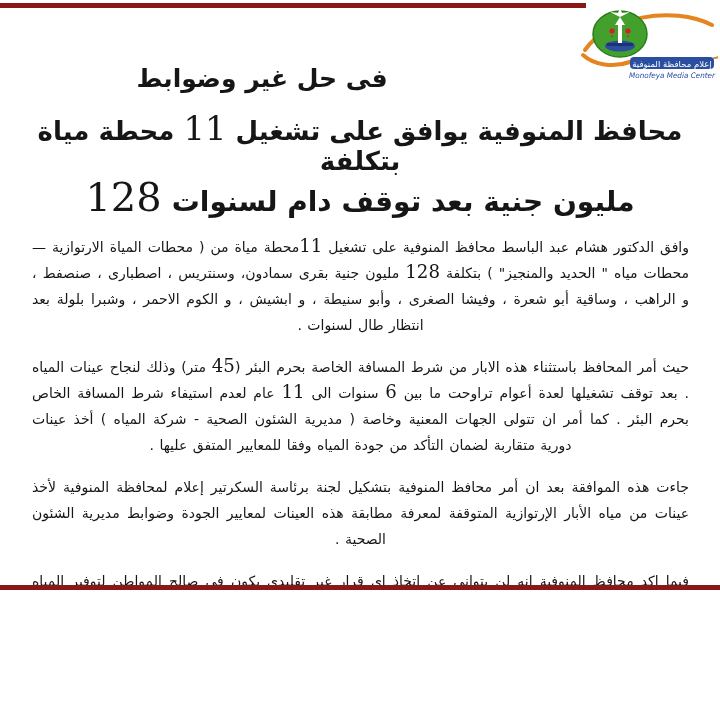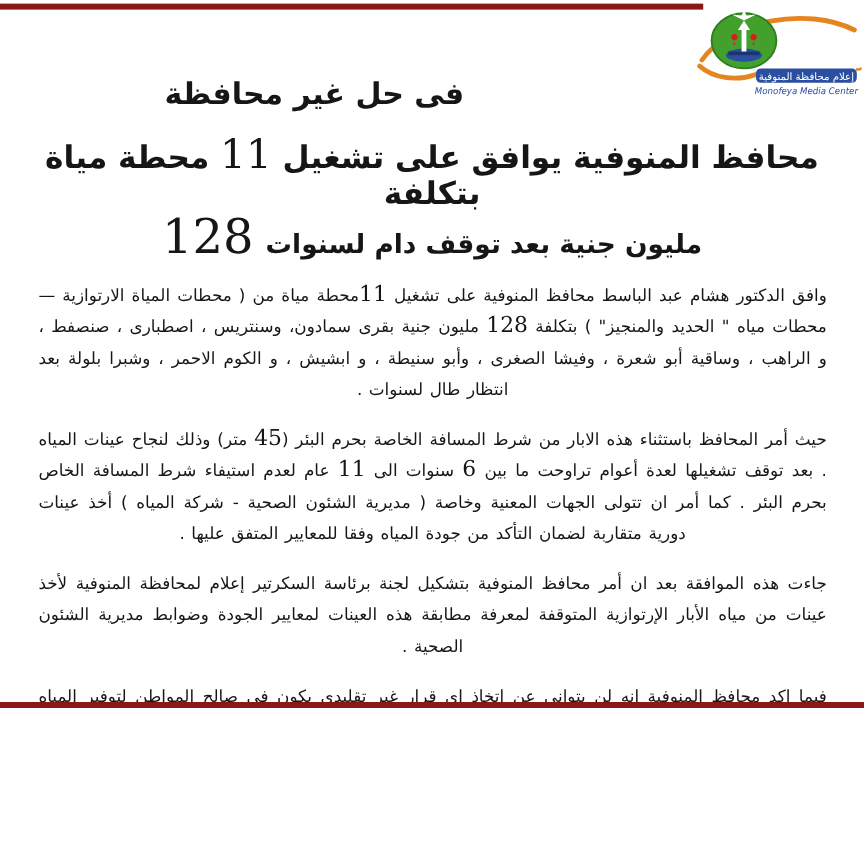--- a/index.html
+++ b/index.html
@@ -42,21 +42,21 @@
     margin-top:1px;
     display:flex; justify-content:center; align-items:baseline; gap:10px;
     direction:ltr;
   }
   .hnum {
     font-family:"DejaVu Serif", serif;
     font-size:40px; font-weight:400; line-height:1;
   }
   .hrest {
     direction:rtl;
-    font-size:22px; font-weight:700;
+    font-size:28px; font-weight:700;
   }
   .article {
     margin-top:8px;
     padding:0 15px 0 16px;
   }
   .article p {
     margin:16px;
     direction:rtl;
     text-align:justify;
     text-align-last:center;
@@ -97,21 +97,21 @@
       <path d="M31,34 q1,-4 2,0 z M47,34 q1,-4 2,0 z" fill="#d42020"></path>
 
       <text x="134" y="52" text-anchor="end" font-size="16" font-weight="bold" fill="#e5851f" direction="rtl">مركز</text>
       <rect x="50" y="54" width="84" height="12" rx="4" fill="#2b4fa0"></rect>
       <text x="92" y="63.5" text-anchor="middle" font-size="8.5" fill="#ffffff" direction="rtl">إعلام محافظة المنوفية</text>
       <text x="92" y="75" text-anchor="middle" font-size="7.6" font-style="italic" fill="#2b4fa0" textLength="86" lengthAdjust="spacingAndGlyphs">Monofeya Media Center</text>
     </svg>
   </div>
 
   <div class="header">
-    <div class="kicker">فى حل غير محافظة</div>
+    <div class="kicker">فى حل غير وضوابط</div>
     <div class="hline1">محافظ المنوفية يوافق على تشغيل <span class="num">11</span> محطة مياة بتكلفة</div>
     <div class="hline2">
       <span class="hnum">128</span>
       <span class="hrest">مليون جنية  بعد توقف دام لسنوات</span>
     </div>
   </div>
 
   <div class="article">
     <p>وافق الدكتور هشام عبد الباسط محافظ المنوفية على تشغيل <span class="num">11</span>محطة مياة من ( محطات المياة الارتوازية — محطات مياه " الحديد والمنجيز" )  بتكلفة <span class="num">128</span> مليون جنية  بقرى سمادون، وسنتريس ، اصطبارى ، صنصفط ، و الراهب ، وساقية أبو شعرة ، وفيشا الصغرى ، وأبو سنيطة ، و ابشيش ، و الكوم الاحمر ، وشبرا بلولة بعد انتظار طال لسنوات .</p>
     <p>حيث أمر المحافظ  باستثناء هذه الابار من شرط المسافة الخاصة بحرم البئر (<span class="num">45</span>  متر) وذلك لنجاح عينات المياه . بعد توقف تشغيلها لعدة أعوام تراوحت ما بين <span class="num">6</span> سنوات الى <span class="num">11</span> عام لعدم استيفاء شرط المسافة الخاص بحرم البئر . كما أمر ان تتولى الجهات المعنية وخاصة ( مديرية الشئون الصحية   -  شركة المياه ) أخذ عينات دورية متقاربة لضمان التأكد من جودة المياه وفقا للمعايير المتفق عليها .</p>

